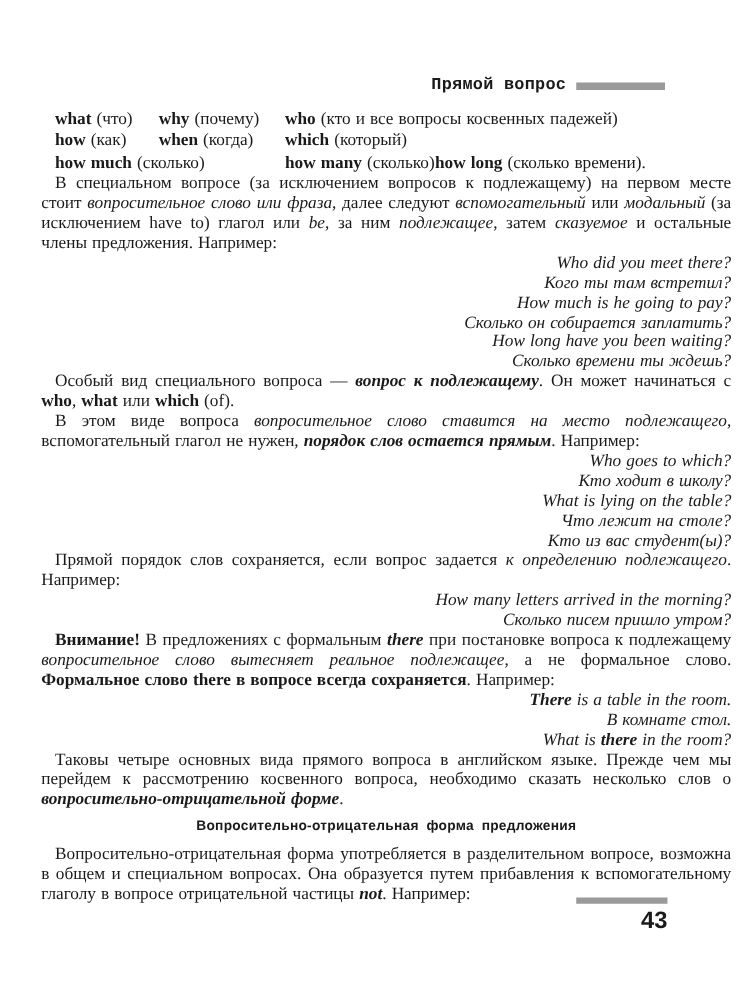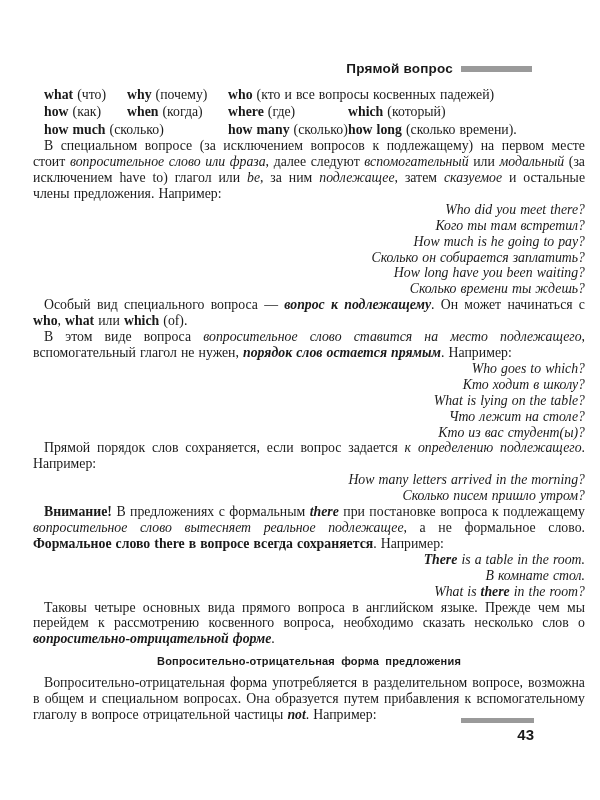--- a/index.html
+++ b/index.html
@@ -17,21 +17,21 @@
   }
   
   .header {
     position: absolute;
     top: 61px;
     right: 68px;
     display: flex;
     align-items: center;
   }
   .header-title {
-    font-family: Liberation Sans, sans-serif;
+    font-family: Liberation Mono, monospace;
     font-weight: 700;
     font-size: 13.5px;
     letter-spacing: 0.2px;
     white-space: nowrap;
   }
   .header-bar {
     width: 71px;
     height: 6px;
     margin-left: 8px;
     background: #9a9a9a;
@@ -91,21 +91,21 @@
   }
   .footer-bar {
     width: 73px;
     height: 5px;
     background: #9a9a9a;
   }
   .page-number {
     margin-top: 3px;
     font-family: "Liberation Sans", sans-serif;
     font-weight: 700;
-    font-size: 15px;
+    font-size: 19px;
     margin-left: 28px;
   }
 </style>
 </head>
 <body>
 
 <div class="page" style="color: rgb(26, 26, 26);">
 
   <div class="header">
     <span class="header-title">Прямой вопрос</span>
@@ -114,21 +114,20 @@
 
   <div class="content" id="content">
       <div class="qrow">
         <span class="qcell" style="min-width: 83px;"><span class="en">what</span> (что)</span>
         <span class="qcell" style="min-width: 101px;"><span class="en">why</span> (почему)</span>
         <span class="qcell"><span class="en">who</span> (кто и все вопросы косвенных падежей)</span>
       </div>
       <div class="qrow">
         <span class="qcell" style="min-width: 83px;"><span class="en">how</span> (как)</span>
         <span class="qcell" style="min-width: 101px;"><span class="en">when</span> (когда)</span>
-        <span class="qcell" style="min-width: 120px;"><span class="en">where</span> (где)</span>
         <span class="qcell"><span class="en">which</span> (который)</span>
       </div>
       <div class="qrow">
         <span class="qcell" style="min-width: 184px;"><span class="en">how much</span> (сколько)</span>
         <span class="qcell" style="min-width: 120px;"><span class="en">how many</span> (сколько)</span>
         <span class="qcell"><span class="en">how long</span> (сколько времени).</span>
       </div>
       <p class="para"><span>В специальном вопросе (за исключением вопросов к подлежащему) на первом месте стоит </span><span class="i">вопросительное слово или фраза</span><span>, далее следуют </span><span class="i">вспомогательный</span><span> или </span><span class="i">модальный</span><span> (за исключением have to) глагол или </span><span class="i">be</span><span>, за ним </span><span class="i">подлежащее</span><span>, затем </span><span class="i">сказуемое</span><span> и остальные члены предложения. Например:</span></p>
       <p class="example"><span>Who did you meet there?</span></p>
       <p class="example"><span>Кого ты там встретил?</span></p>

